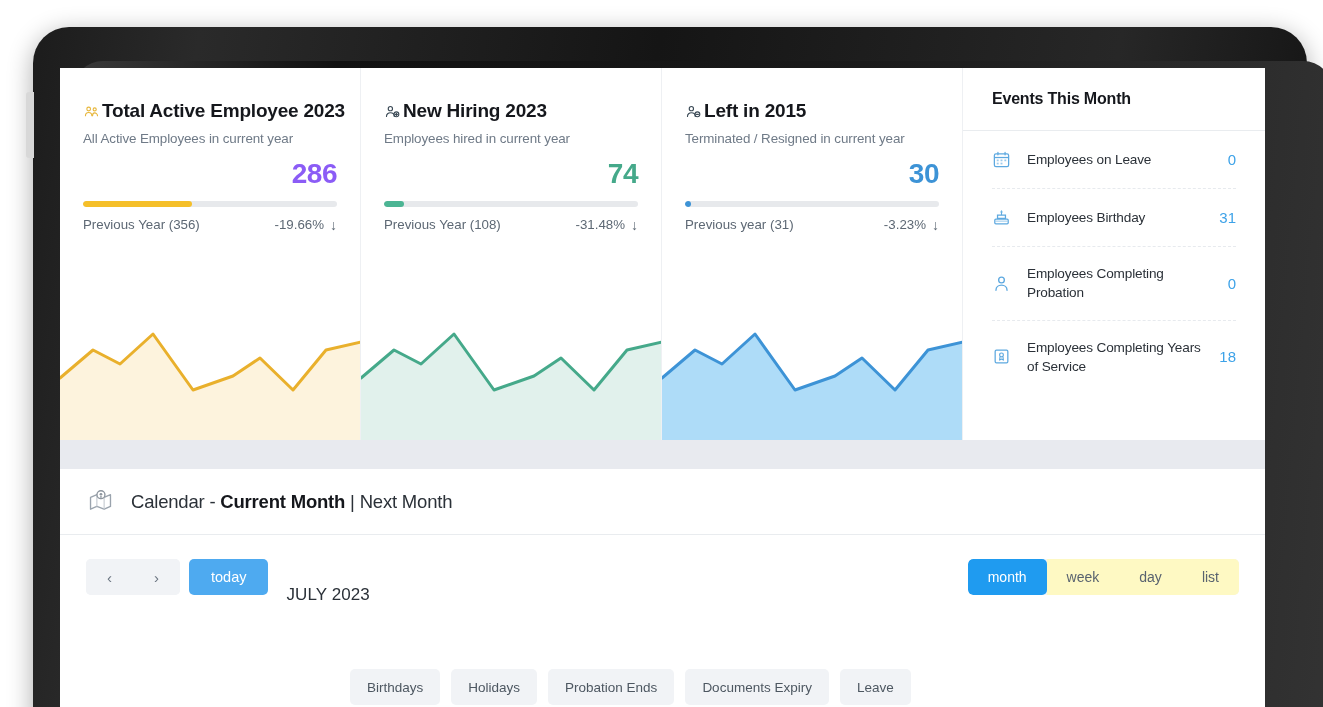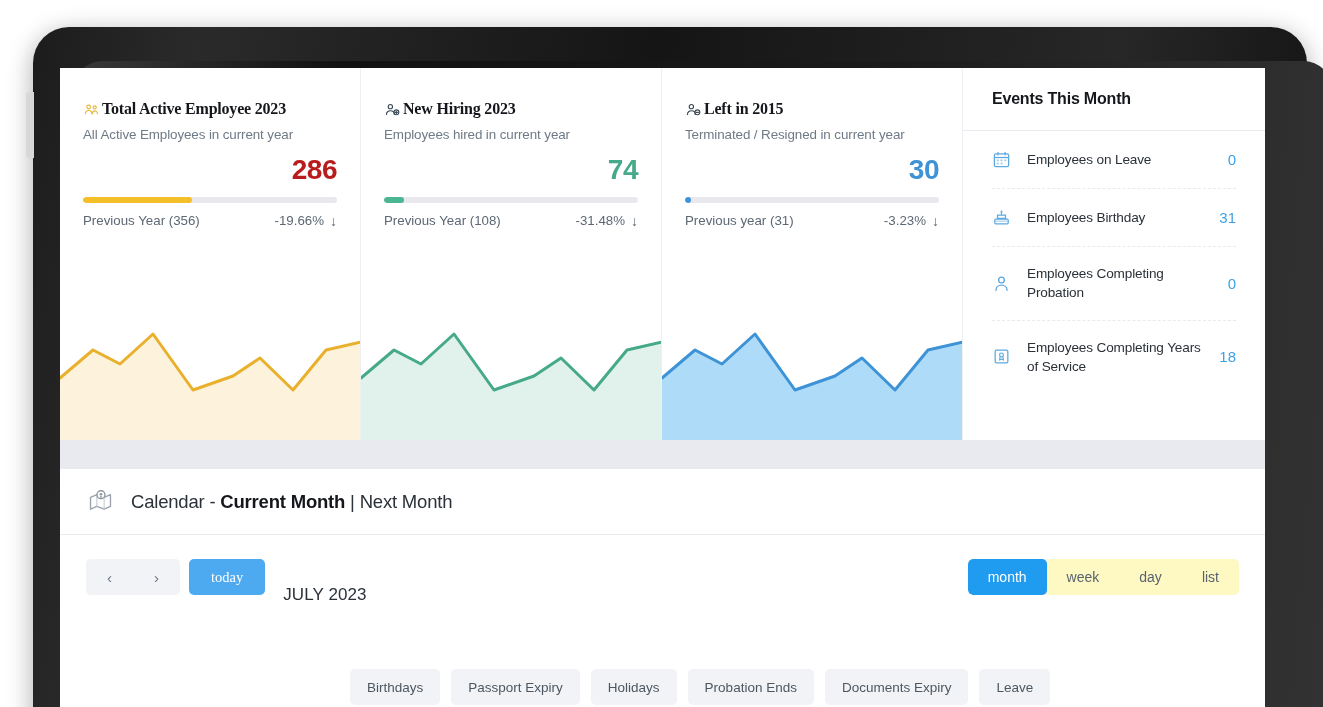--- a/index.html
+++ b/index.html
@@ -57,23 +57,22 @@
     position: relative;
     width: 301px;
     background: #fff;
     border-right: 1px solid #eef0f3;
     padding: 32px 23px 0 23px;
     overflow: hidden;
   }
   .kpi-head { display: flex; align-items: center; gap: 2px; }
   .kpi-icon { width: 17px; height: 17px; flex: 0 0 17px; display:block; }
   .kpi-title {
-    font-size: 16px; font-weight: bold; color: #15171c; letter-spacing: -.2px;
+    font-size: 19px; font-weight: bold; color: #15171c; letter-spacing: -.2px;
     white-space: nowrap;
-    font-family: Liberation Serif, serif;
   }
   .kpi-sub {
     margin-top: 9px; font-size: 13.4px; color: #6f7a87; letter-spacing: -.1px;
     white-space: nowrap;
   }
   .kpi-value {
     margin-top: 12px; text-align: right;
     font-size: 28px; font-weight: bold; letter-spacing: -.5px;
   }
   .bar-track {
@@ -129,21 +128,21 @@
     position: relative; height: 96px; background:#fff;
   }
   .nav-group { display: flex; background: #f1f3f6; border-radius: 5px; overflow: hidden; }
   .nav-btn {
     width: 47px; height: 36px; display: flex; align-items: center; justify-content: center;
     font-size: 15px; color: #6b7581; background: #f1f3f6; border: none; cursor: pointer;
   }
   .today-btn {
     margin-left: 9px; height: 36px; padding: 0 22px; border: none; border-radius: 5px;
     background: #4eaaf0; color: #fff; font-size: 14.5px; cursor: pointer;
-    font-family: Liberation Serif, serif;
+    font-family: Liberation Sans, sans-serif;
   }
   .cal-month { margin-left: 18px; align-self: center; font-size: 17px; color: #2b3138; letter-spacing: .1px; }
 
   .view-group {
     position: absolute; right: 26px; top: 24px;
     display: flex; background: #f1f3f6; border-radius: 5px; overflow: hidden;
   }
   .view-btn {
     height: 36px; padding: 0 20px; border: none; background: #fef9c3;
     font-size: 14px; color: #59636f; cursor: pointer;
@@ -179,21 +178,21 @@
           <g fill="none" stroke="#e7b63a" stroke-width="1.6" stroke-linecap="round">
             <circle cx="8" cy="8.5" r="2.6"></circle>
               <path d="M3.5 18c0-2.8 2-4.6 4.5-4.6s4.5 1.8 4.5 4.6"></path>
             <circle cx="16.5" cy="9" r="2.2"></circle>
               <path d="M13.5 18c0-2.5 1.5-4 3-4s4 1.5 4 4"></path>
           </g>
         </svg>
         <span class="kpi-title">Total Active Employee 2023</span>
       </div>
       <div class="kpi-sub">All Active Employees in current year</div>
-      <div class="kpi-value" style="color:#b91c1c">286</div>
+      <div class="kpi-value" style="color:#8b5cf6">286</div>
       <div class="bar-track">
         <div class="bar-fill" style="width:43%;background:#f5bf29"></div>
       </div>
       <div class="kpi-foot">
         <span>Previous Year (356)</span>
         <span class="kpi-delta">
           <span>-19.66%</span>
           <span class="arrow-down">↓</span>
         </span>
       </div>
@@ -349,20 +348,19 @@
     <div class="view-group">
       <button class="view-btn active">month</button>
       <button class="view-btn">week</button>
       <button class="view-btn">day</button>
       <button class="view-btn">list</button>
     </div>
   </div>
 
   <div class="legend-row">
     <div class="legend-chip">Birthdays</div>
-    <div class="legend-chip">Passport Expiry</div>
     <div class="legend-chip">Holidays</div>
     <div class="legend-chip">Probation Ends</div>
     <div class="legend-chip">Documents Expiry</div>
     <div class="legend-chip">Leave</div>
   </div>
 
 </div>
 
 </body></html>

